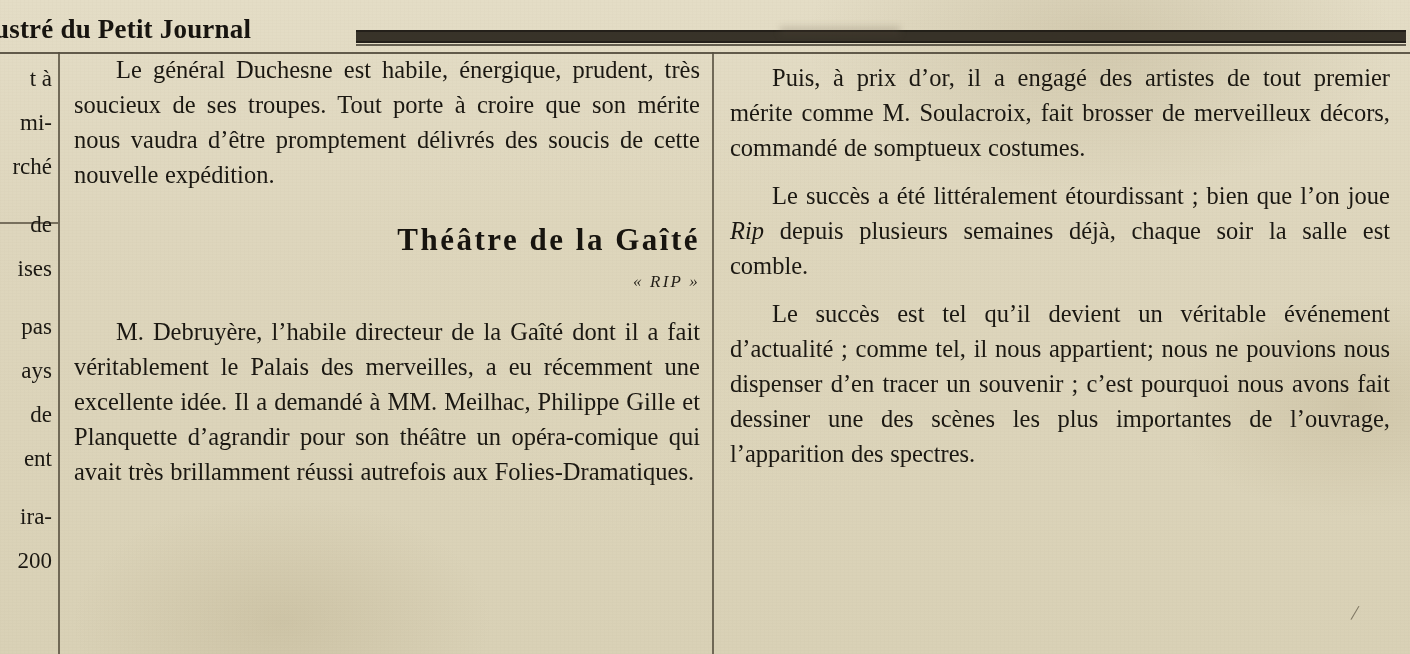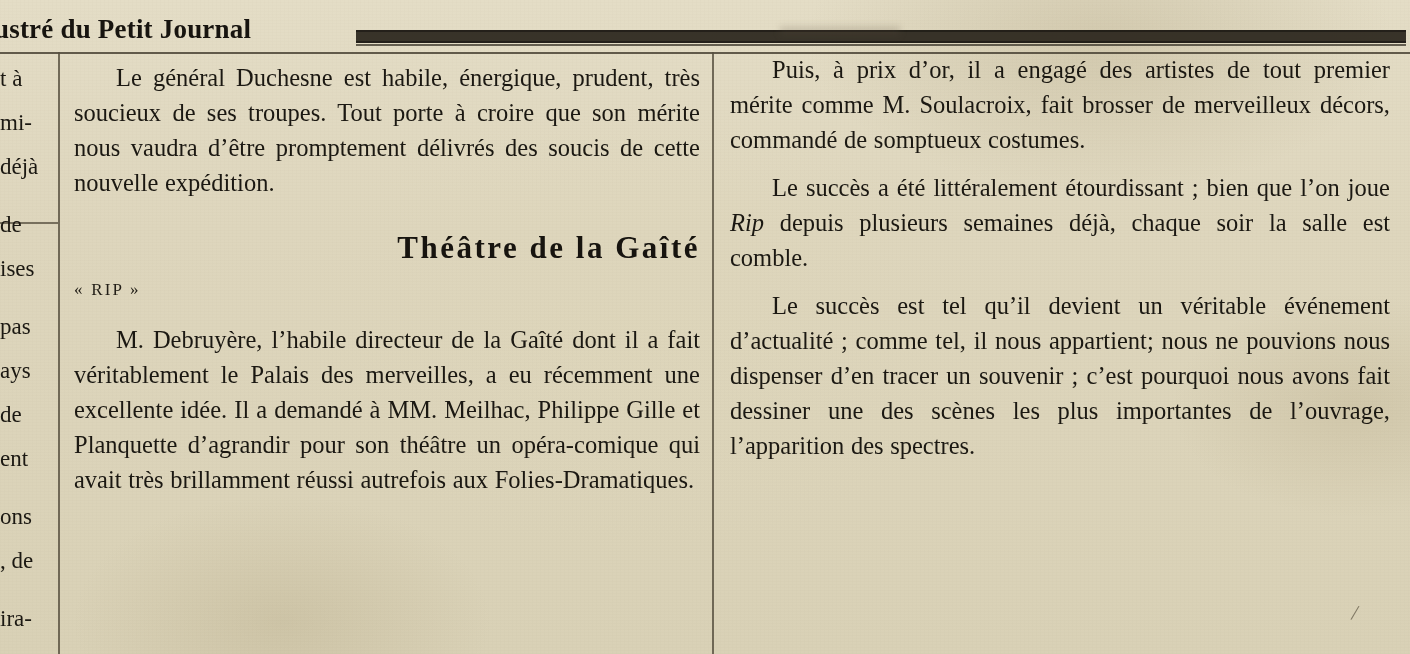--- a/index.html
+++ b/index.html
@@ -118,62 +118,64 @@
     top: 52px;
   }
   .col-edge {
     left: 0;
     width: 52px;
     padding-top: 10px;
   }
   .col-a {
     left: 74px;
     width: 626px;
-    padding-top: 8px;
   }
   .col-b {
     left: 730px;
     width: 660px;
+    padding-top: 8px;
   }
 
   
   p.para {
     margin: 0 0 13px 0;
     font-size: 24.5px;
     line-height: 35px;
     text-align: justify;
     text-indent: 42px;
     word-spacing: 0.5px;
     color: #1b1812;
   }
   .col-edge p.frag {
     margin: 0 0 10px 0;
     font-size: 23px;
     line-height: 34px;
+    text-align: right;
     color: #1b1812;
     white-space: nowrap;
   }
   .col-edge .frag-block { margin-bottom: 24px; }
 
   
   .section-head {
     margin: 30px 0 6px 0;
     text-align: right;
     font-family: "Liberation Serif", serif;
     font-weight: bold;
     font-size: 31px;
     letter-spacing: 2.5px;
     color: #17140f;
   }
   .section-sub {
     margin: 14px 0 22px 0;
-    text-align: left;
+    text-align: right;
     font-size: 17px;
     letter-spacing: 2.2px;
     color: #221e17;
+    font-style: italic;
   }
   .ital { font-style: italic; font-family: Liberation Serif, serif; }
 
   
   .stray-mark {
     position: absolute;
     right: 52px;
     bottom: 28px;
     font-size: 22px;
     color: #6b6350;
@@ -209,37 +211,33 @@
 
   <div class="top-rule"></div>
   <div class="vrule v1"></div>
   <div class="vrule v2"></div>
   <div class="left-frag-rule"></div>
 
   <div class="col col-edge">
     <div class="frag-block">
       <p class="frag">t à</p>
       <p class="frag">mi-</p>
-      <p class="frag">déjà</p>
+      <p class="frag">rché</p>
     </div>
     <div class="frag-block">
       <p class="frag">de</p>
       <p class="frag">ises</p>
     </div>
     <div class="frag-block">
       <p class="frag">pas</p>
       <p class="frag">ays</p>
       <p class="frag">de</p>
       <p class="frag">ent</p>
     </div>
     <div class="frag-block">
-      <p class="frag">ons</p>
-      <p class="frag">, de</p>
-    </div>
-    <div class="frag-block">
       <p class="frag">ira-</p>
       <p class="frag">200</p>
     </div>
   </div>
 
   <div class="col col-a">
     <p class="para">Le général Duchesne est habile, énergique, prudent, très soucieux de ses troupes. Tout porte à croire que son mérite nous vaudra d’être promptement délivrés des soucis de cette nouvelle expédition.</p>
 
     <h2 class="section-head">Théâtre de la Gaîté</h2>
     <div class="section-sub">« RIP »</div>

